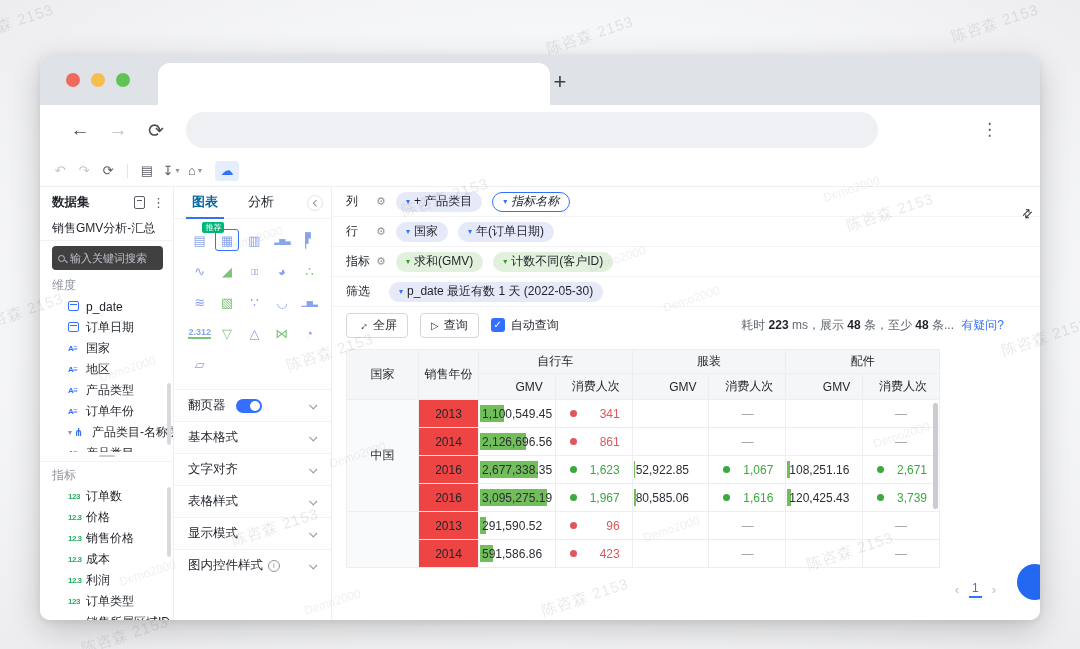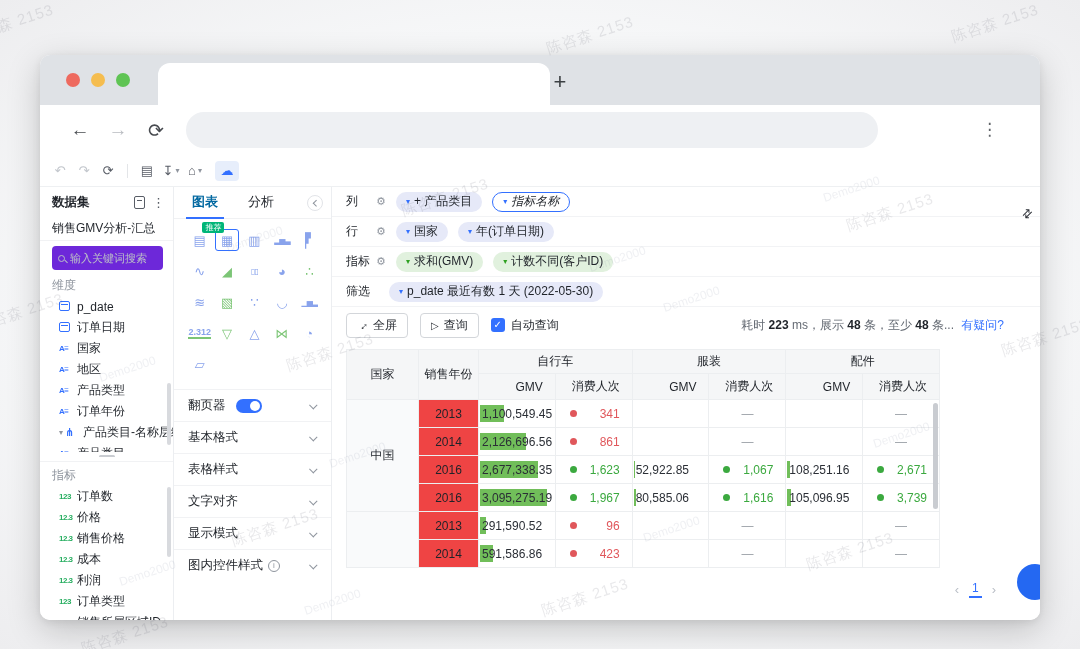--- a/index.html
+++ b/index.html
@@ -36,28 +36,28 @@
   .content { display:flex; height:433px; background:#fff; position:relative; }
 
   
   .sidebar { width:134px; border-right:1px solid #eceef1; position:relative; overflow:hidden; padding-top:2px; }
   .sb-head { height:26px; display:flex; align-items:center; padding:0 8px 0 12px; }
   .sb-title { font-size:12.5px; color:#1f2329; font-weight:bold; flex:1; }
   .sb-docico { width:11px; height:13px; border:1.2px solid #585d66; border-radius:2px; margin-right:7px; position:relative; }
   .sb-docico:after { content:""; position:absolute; left:2px; top:3px; width:5px; height:1.2px; background:#585d66; }
   .sb-more { font-size:13px; color:#585d66; }
   .sb-dataset { height:26px; line-height:26px; padding-left:12px; font-size:12px; color:#1f2329; border-bottom:1px solid #f1f2f4; }
-  .sb-search { margin:5px 10px 4px 12px; height:24px; background:#6d28d9; border-radius:4px; display:flex; align-items:center; padding:0 6px; }
+  .sb-search { margin:5px 10px 4px 12px; height:24px; background:#404040; border-radius:4px; display:flex; align-items:center; padding:0 6px; }
   .sb-search .mag { width:7px; height:7px; border:1.4px solid #b9bec6; border-radius:50%; position:relative; margin-right:5px; flex:none; }
   .sb-search .mag:after { content:""; position:absolute; left:5px; top:5px; width:4px; height:1.4px; background:#b9bec6; transform:rotate(45deg); }
   .sb-search .ph { font-size:11px; color:#bcc0c6; white-space:nowrap; overflow:hidden; }
   .sb-cat { height:22px; line-height:22px; padding-left:12px; font-size:12px; color:#8f959e; }
   .fieldlist { list-style:none; }
   .fieldlist.dims { height:156px; overflow:hidden; }
-  .fielditem { height:21px; display:flex; align-items:center; padding-left:19px; font-size:12px; color:#1f2329; white-space:nowrap; }
+  .fielditem { height:21px; display:flex; align-items:center; padding-left:28px; font-size:12px; color:#1f2329; white-space:nowrap; }
   .fico { width:18px; flex:none; font-size:8px; font-weight:bold; letter-spacing:-0.5px; }
   .fico.blue { color:#3370ff; } .fico.green { color:#27ae60; }
   .fico .calbox { display:inline-block; width:11px; height:10px; border:1.2px solid #3370ff; border-radius:2px; position:relative; }
   .fico .calbox:after { content:""; position:absolute; left:1px; top:2px; right:1px; height:1.2px; background:#3370ff; }
   .fexp { font-size:8px; color:#8f959e; margin-right:2px; }
   .sb-divider { height:10px; display:flex; align-items:center; justify-content:center; border-bottom:1px solid #f1f2f4; margin-bottom:2px; }
   .sb-divider span { width:16px; height:3px; border-top:2px solid #c9ccd1; border-radius:2px; }
   .sb-thumb { position:absolute; right:2px; width:4px; background:#d8dade; border-radius:2px; }
 
   
@@ -325,25 +325,25 @@
             <div class="cp-secrow">
               <span class="cp-seclabel">翻页器</span>
               <span class="toggle"></span>
               <span class="chev down"></span>
             </div>
             <div class="cp-secrow">
               <span class="cp-seclabel">基本格式</span>
               <span class="chev down"></span>
             </div>
             <div class="cp-secrow">
+              <span class="cp-seclabel">文字对齐</span>
+              <span class="chev down"></span>
+            </div>
+            <div class="cp-secrow">
               <span class="cp-seclabel">表格样式</span>
-              <span class="chev down"></span>
-            </div>
-            <div class="cp-secrow">
-              <span class="cp-seclabel">文字对齐</span>
               <span class="chev down"></span>
             </div>
             <div class="cp-secrow">
               <span class="cp-seclabel">显示模式</span>
               <span class="chev down"></span>
             </div>
             <div class="cp-secrow">
               <span class="cp-seclabel">图内控件样式</span>
               <span class="infoico">i</span>
               <span class="chev down"></span>
@@ -498,21 +498,21 @@
                       <span class="cntnum green">1,967</span>
                     </span>
                   </td>
                   <td class="gmv c-gmv has"><span class="gmvbar" style="width: 2.6%;"></span><span class="gmvtxt">80,585.06</span></td>
                   <td class="cnt c-cnt">
                     <span class="cntflex">
                       <span class="dot green"></span>
                       <span class="cntnum green">1,616</span>
                     </span>
                   </td>
-                  <td class="gmv c-gmv has"><span class="gmvbar" style="width: 4.5%;"></span><span class="gmvtxt">105,096.95</span></td>
+                  <td class="gmv c-gmv has"><span class="gmvbar" style="width: 4.5%;"></span><span class="gmvtxt">120,425.43</span></td>
                   <td class="cnt c-cnt">
                     <span class="cntflex">
                       <span class="dot green"></span>
                       <span class="cntnum green">3,739</span>
                     </span>
                   </td>
                 </tr>
                 <tr>
                   <td class="country c-country" rowspan="2"></td>
                   <td class="year c-year">2013</td>

